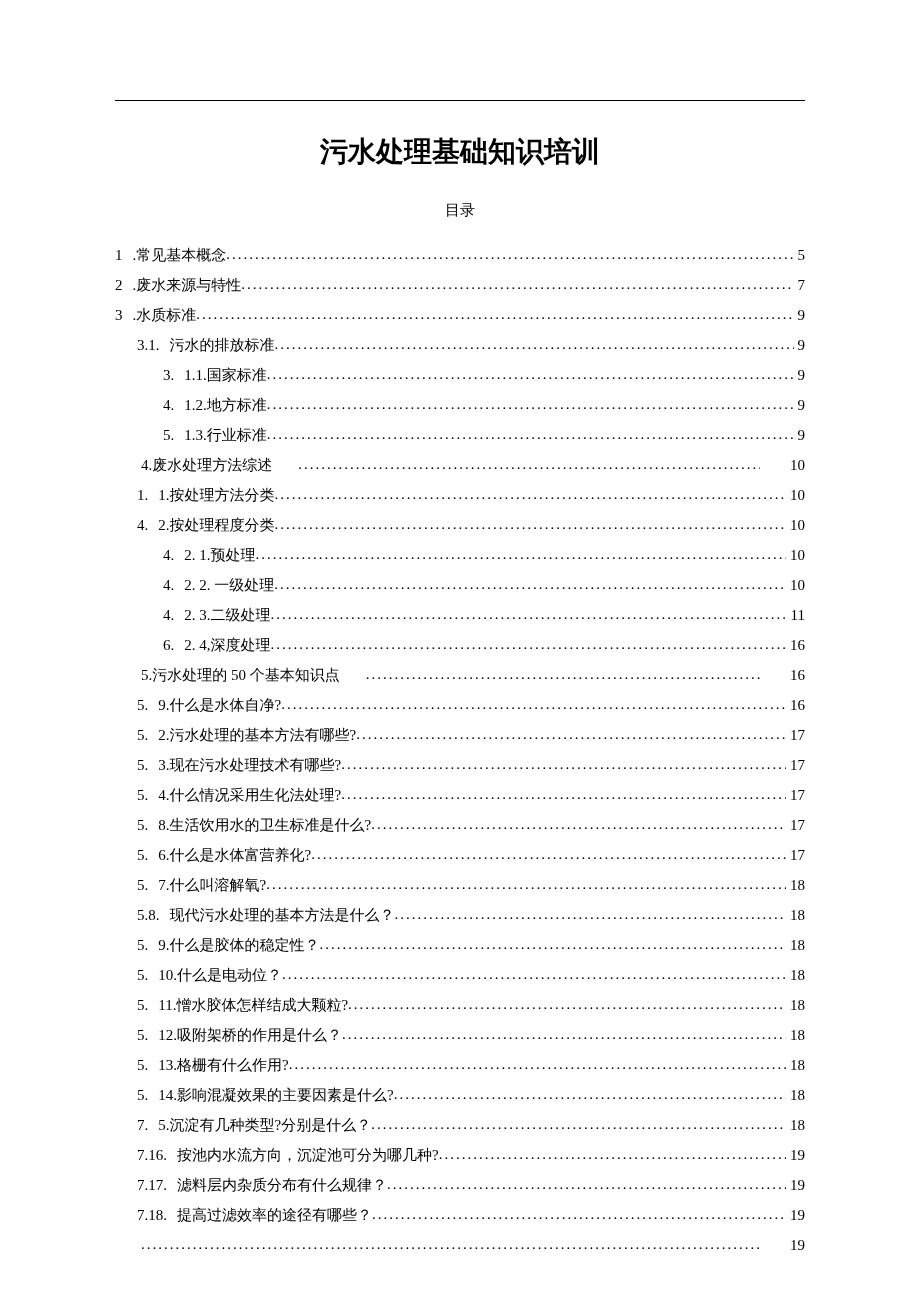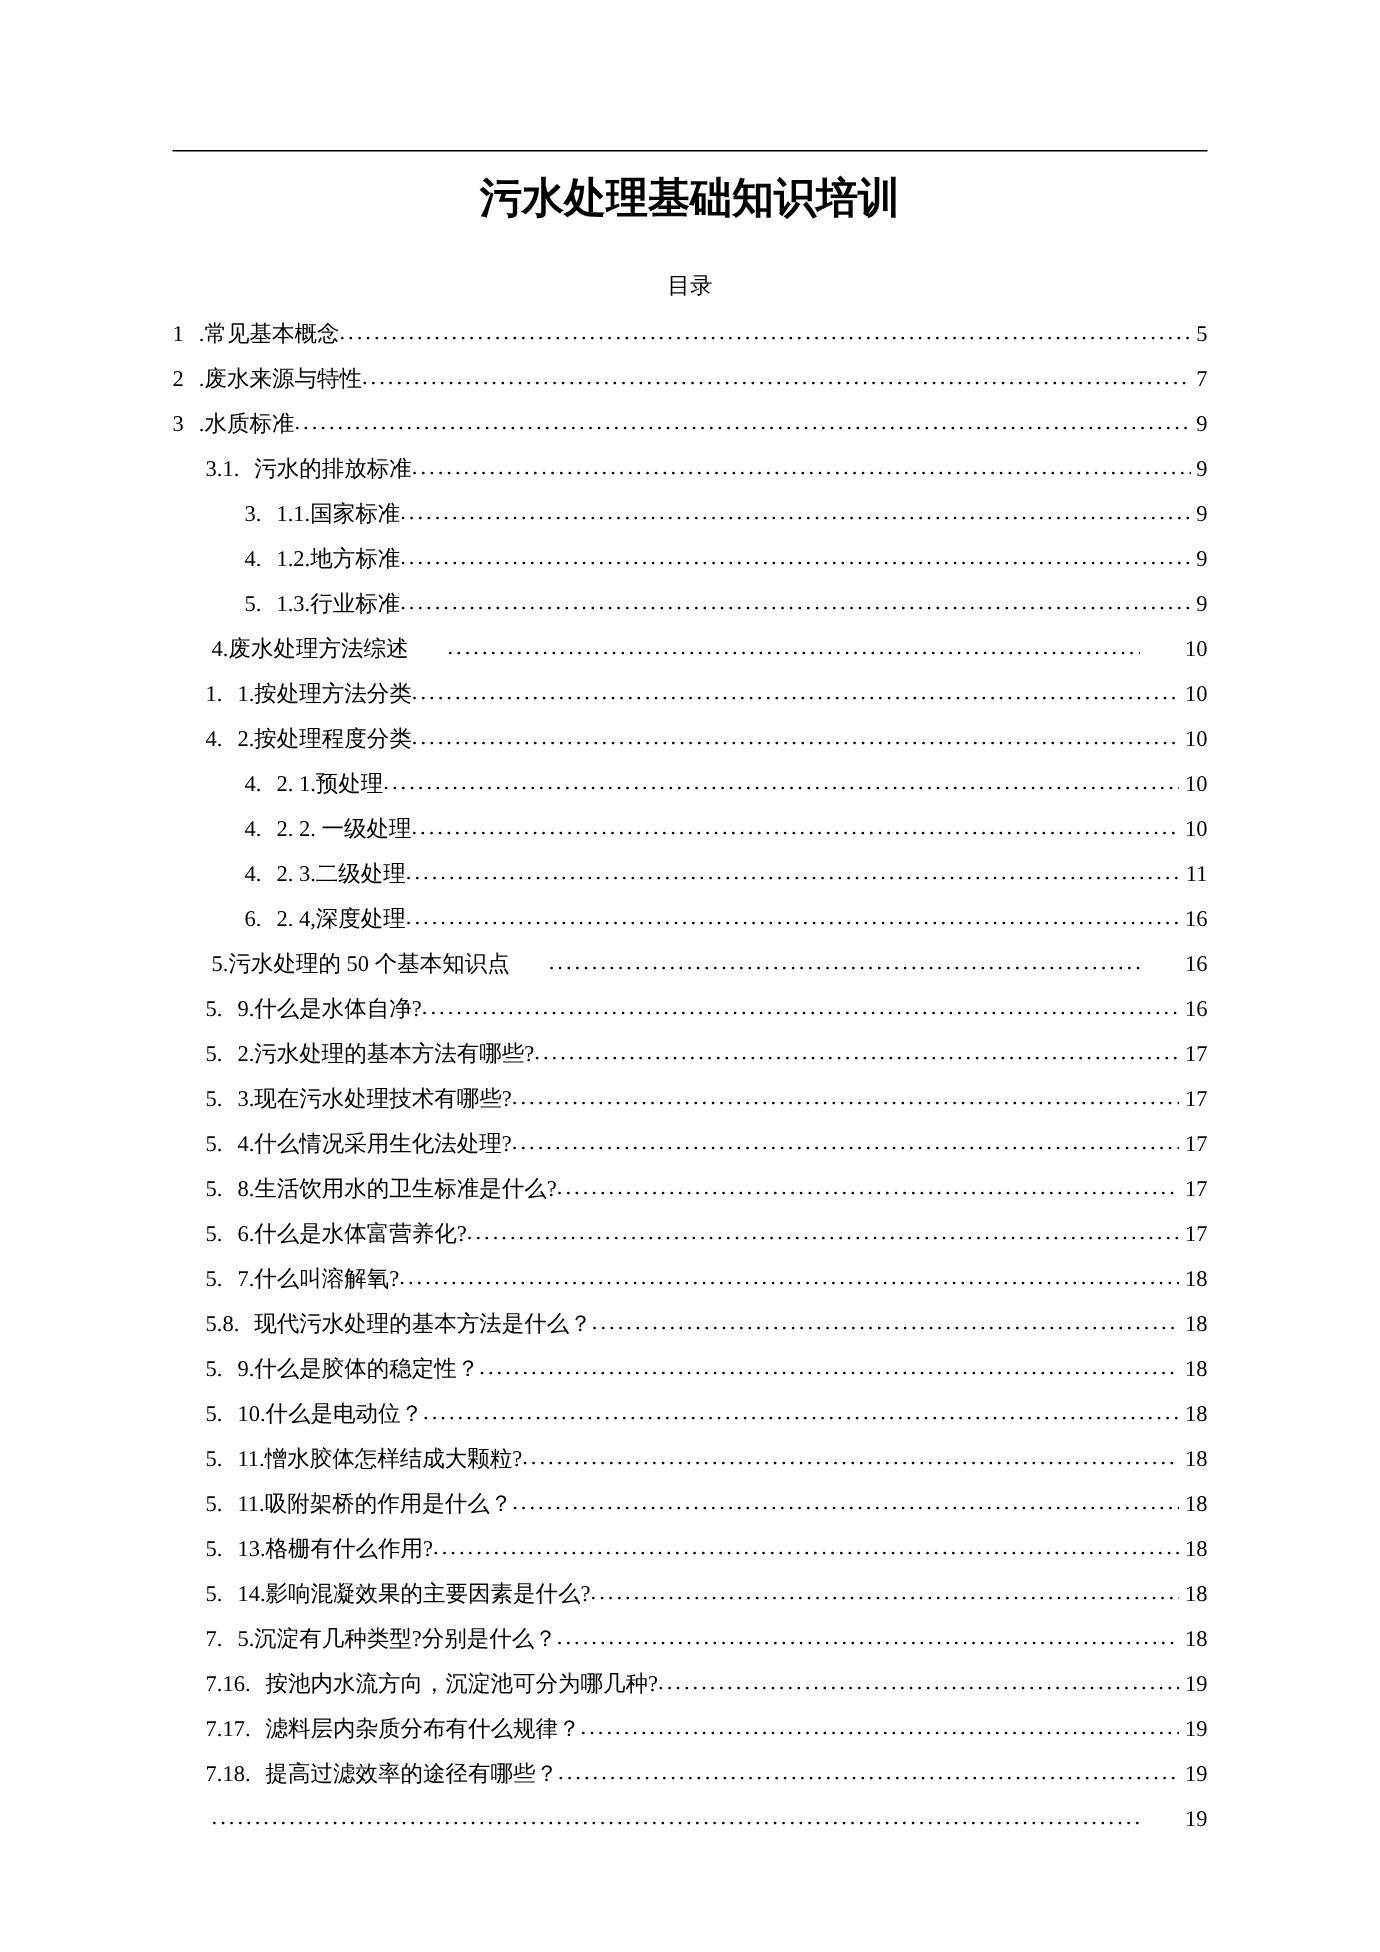--- a/index.html
+++ b/index.html
@@ -10,27 +10,27 @@
       font-family: "SimSun", "宋体", serif;
       padding: 100px 115px 50px 115px;
       color: #000;
     }
     .title {
       font-family: "SimHei", "黑体", sans-serif;
       font-size: 28px;
       font-weight: bold;
       text-align: center;
       border-top: 1px solid #000;
-      padding-top: 12px;
+      padding-top: 32px;
       margin-bottom: 30px;
     }
     .toc-label {
       text-align: center;
       font-size: 15px;
-      margin-bottom: 8px;
+      margin-bottom: 20px;
     }
     .toc-line {
       display: flex;
       align-items: baseline;
       font-size: 15px;
       line-height: 2.0;
       white-space: nowrap;
     }
     .toc-marker { flex: 0 0 auto; padding-right: 10px; }
     .toc-text { flex: 0 0 auto; }
@@ -207,21 +207,21 @@
       <span class="toc-page">18</span>
     </div>
     <div class="toc-line ind1">
       <span class="toc-marker">5.</span>
       <span class="toc-text">11.憎水胶体怎样结成大颗粒?</span>
       <span class="toc-dots"></span>
       <span class="toc-page">18</span>
     </div>
     <div class="toc-line ind1">
       <span class="toc-marker">5.</span>
-      <span class="toc-text">11.吸附架桥的作用是什么？</span>
+      <span class="toc-text">12.吸附架桥的作用是什么？</span>
       <span class="toc-dots"></span>
       <span class="toc-page">18</span>
     </div>
     <div class="toc-line ind1">
       <span class="toc-marker">5.</span>
       <span class="toc-text">13.格栅有什么作用?</span>
       <span class="toc-dots"></span>
       <span class="toc-page">18</span>
     </div>
     <div class="toc-line ind1">

